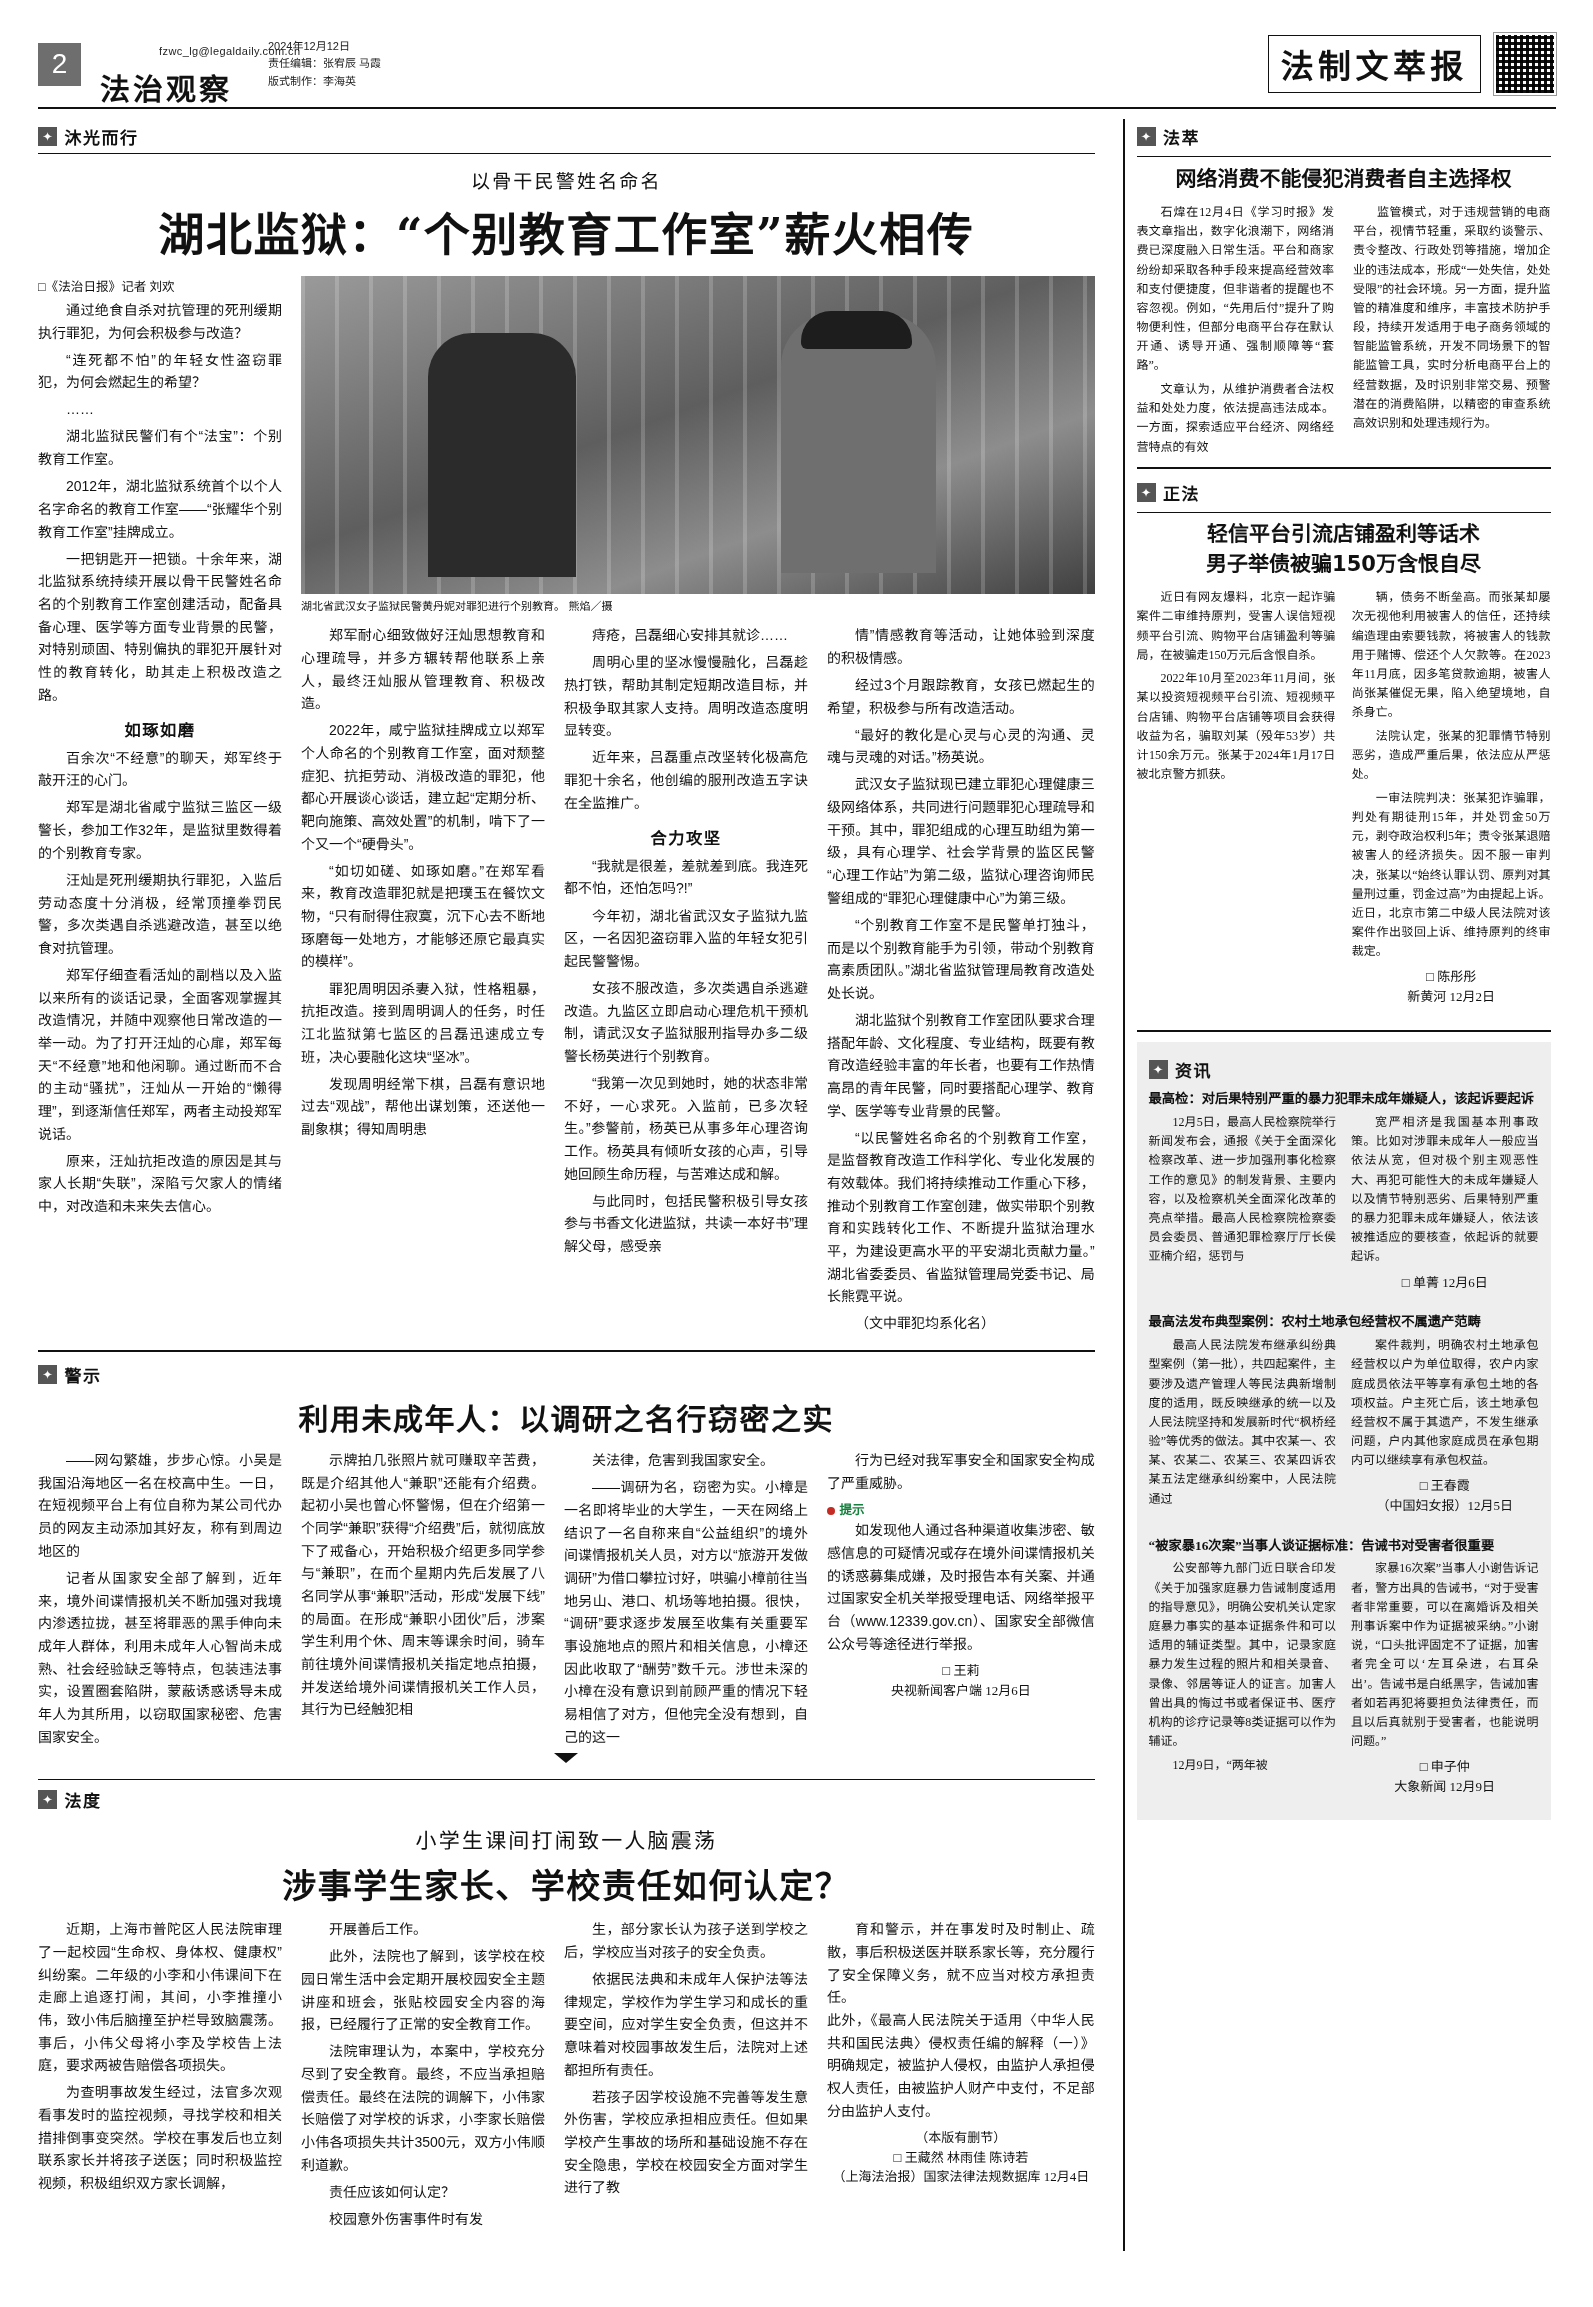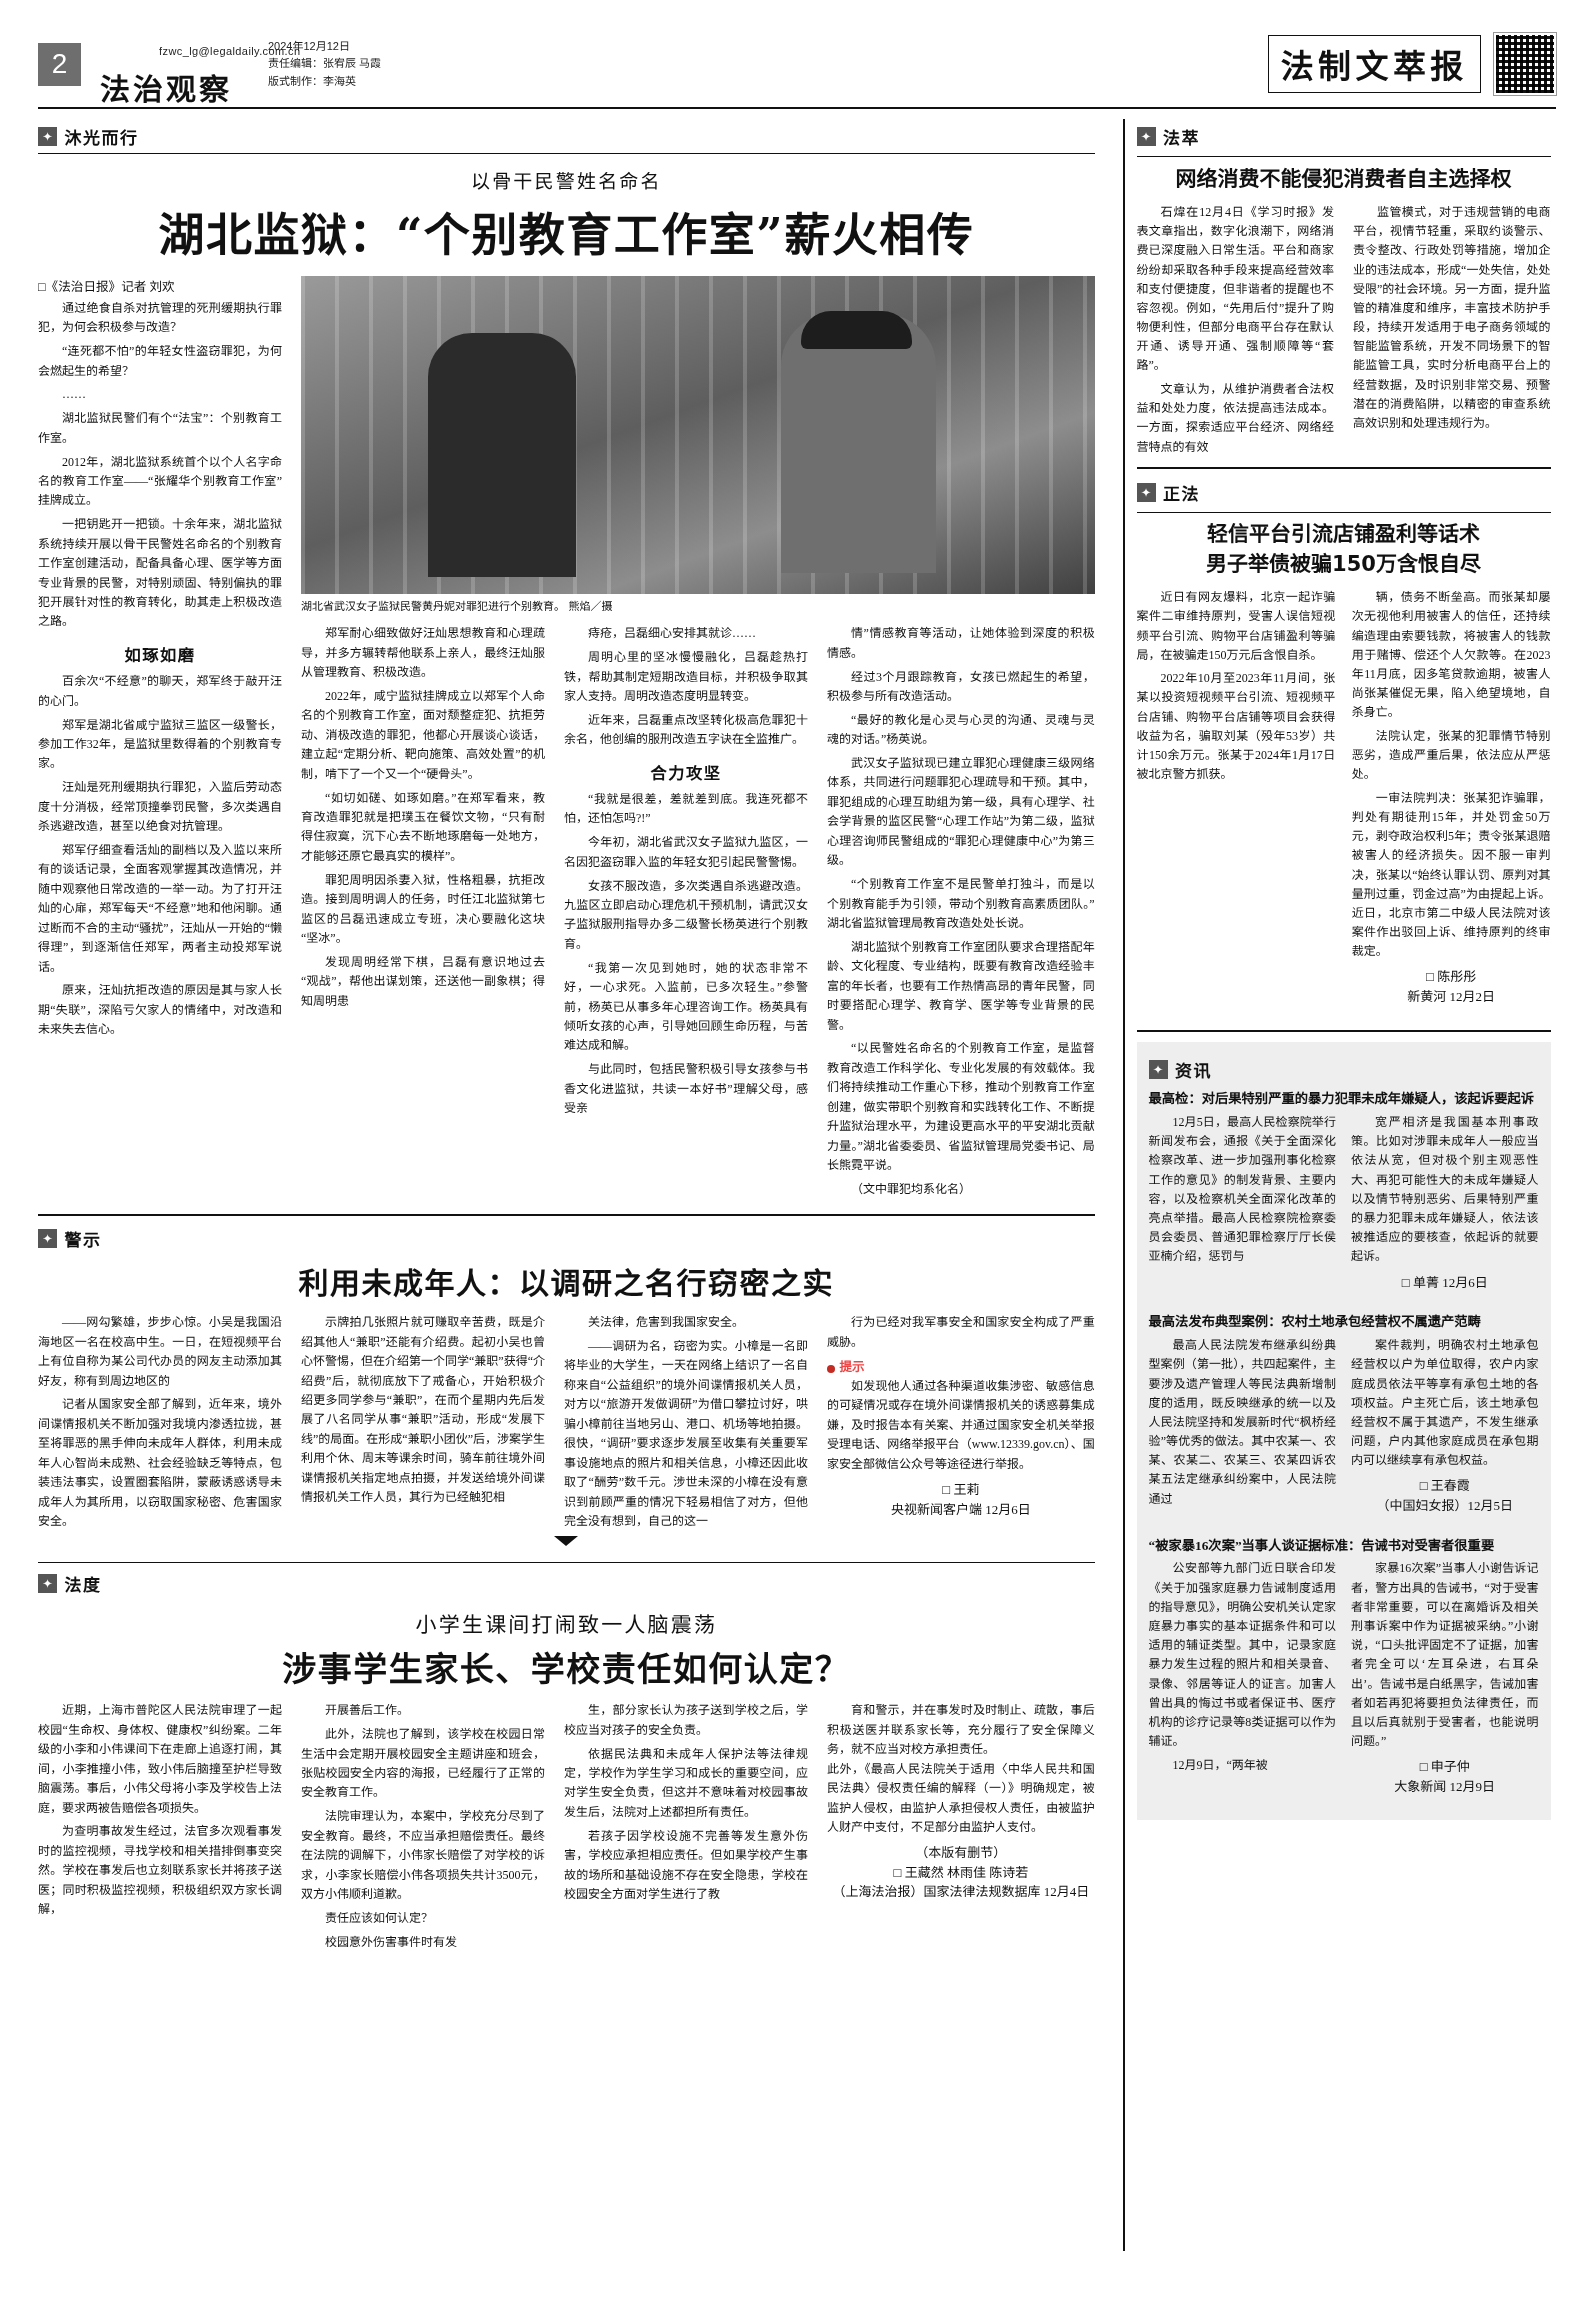--- a/index.html
+++ b/index.html
@@ -32,42 +32,42 @@
   .flag.underline{border-bottom:1.5px solid #111;padding-bottom:4.4px;}
 
   .rule-thin{border-top:0.7px solid #111;margin:7.4px 0;}
   .rule-thick{border-top:2.2px solid #111;margin:10.4px 0;}
 
   
   .kicker{text-align:center;font-size:19px;letter-spacing:2.2px;margin:12px 0 4.4px;font-family:"DejaVu Sans",sans-serif;}
   .headline{text-align:center;font-size:46px;font-weight:bold;letter-spacing:1.5px;margin:3px 0 12px;font-family:"DejaVu Serif",serif;}
   .byline{font-size:12.6px;margin:0 0 4.4px 0;}
   .cols2{column-count:2;column-gap:19px;}
-  p.t{font-size:12px;line-height:1.62;text-indent:2em;margin:0 0 4.4px 0;text-align:justify;font-family:Liberation Serif, serif;}
+  p.t{font-size:14px;line-height:1.62;text-indent:2em;margin:0 0 4.4px 0;text-align:justify;font-family:Liberation Sans, sans-serif;}
   h4.sub{font-size:16.3px;font-weight:bold;text-align:center;margin:10.4px 0 6px;letter-spacing:1.5px;font-family:"DejaVu Sans",sans-serif;}
   .sig-box{font-size:13px;text-align:center;margin-top:6px;line-height:1.5;}
 
   
   .photo-wrap{width:100%;}
   .photo{width:100%;height:318px;background:linear-gradient(160deg,#9a9a9a,#5e5e5e 45%,#8d8d8d 70%,#3f3f3f);position:relative;overflow:hidden;}
   .photo .bars{position:absolute;inset:0;background:repeating-linear-gradient(90deg,rgba(255,255,255,.18) 0 4.4px,rgba(0,0,0,0) 4.4px 34px);}
   .photo .figA{position:absolute;left:16%;top:18%;width:148px;height:244px;background:#2b2b2b;border-radius:44px 44px 0 0;}
   .photo .figB{position:absolute;right:20%;top:12%;width:155px;height:259px;background:#6f6f6f;border-radius:52px 52px 0 0;}
   .photo .capA{position:absolute;right:23%;top:11%;width:111px;height:38px;background:#1d1d1d;border-radius:30px 30px 6px 6px;}
   .caption{font-size:11px;line-height:1.5;margin-top:5.2px;font-family:"DejaVu Sans",sans-serif;}
 
   
   .r-title{font-size:21px;font-weight:bold;text-align:center;line-height:1.4;margin:7.4px 0 9px;font-family:"DejaVu Sans",sans-serif;}
   p.rt{font-size:12px;line-height:1.6;text-indent:2em;margin:0 0 4.4px 0;text-align:justify;}
   .shade{background:#eeeeee;padding:10.4px 12px;box-sizing:border-box;}
   .news-h{font-size:13.3px;font-weight:bold;line-height:1.45;margin:7.4px 0 4.4px;text-indent:0;}
   .news-h .lead{font-weight:bold;}
 
   .tip-dot{display:inline-block;width:8.1px;height:8.1px;border-radius:50%;background:#c32b23;margin-right:4.4px;vertical-align:middle;}
-  .tip-title{font-size:12.6px;font-weight:bold;color:#ef4444;}
+  .tip-title{font-size:12.6px;font-weight:bold;color:#15803d;}
   .arrowdiv{height:19px;position:relative;}
   .arrowdiv:after{content:"";position:absolute;left:50%;top:0;transform:translateX(-50%);border-left:12px solid transparent;border-right:12px solid transparent;border-top:10.4px solid #111;}
 </style>
 </head>
 <body>
 
 <div class="page">
 
   <div class="masthead">
     <div class="pagenum">2</div>

